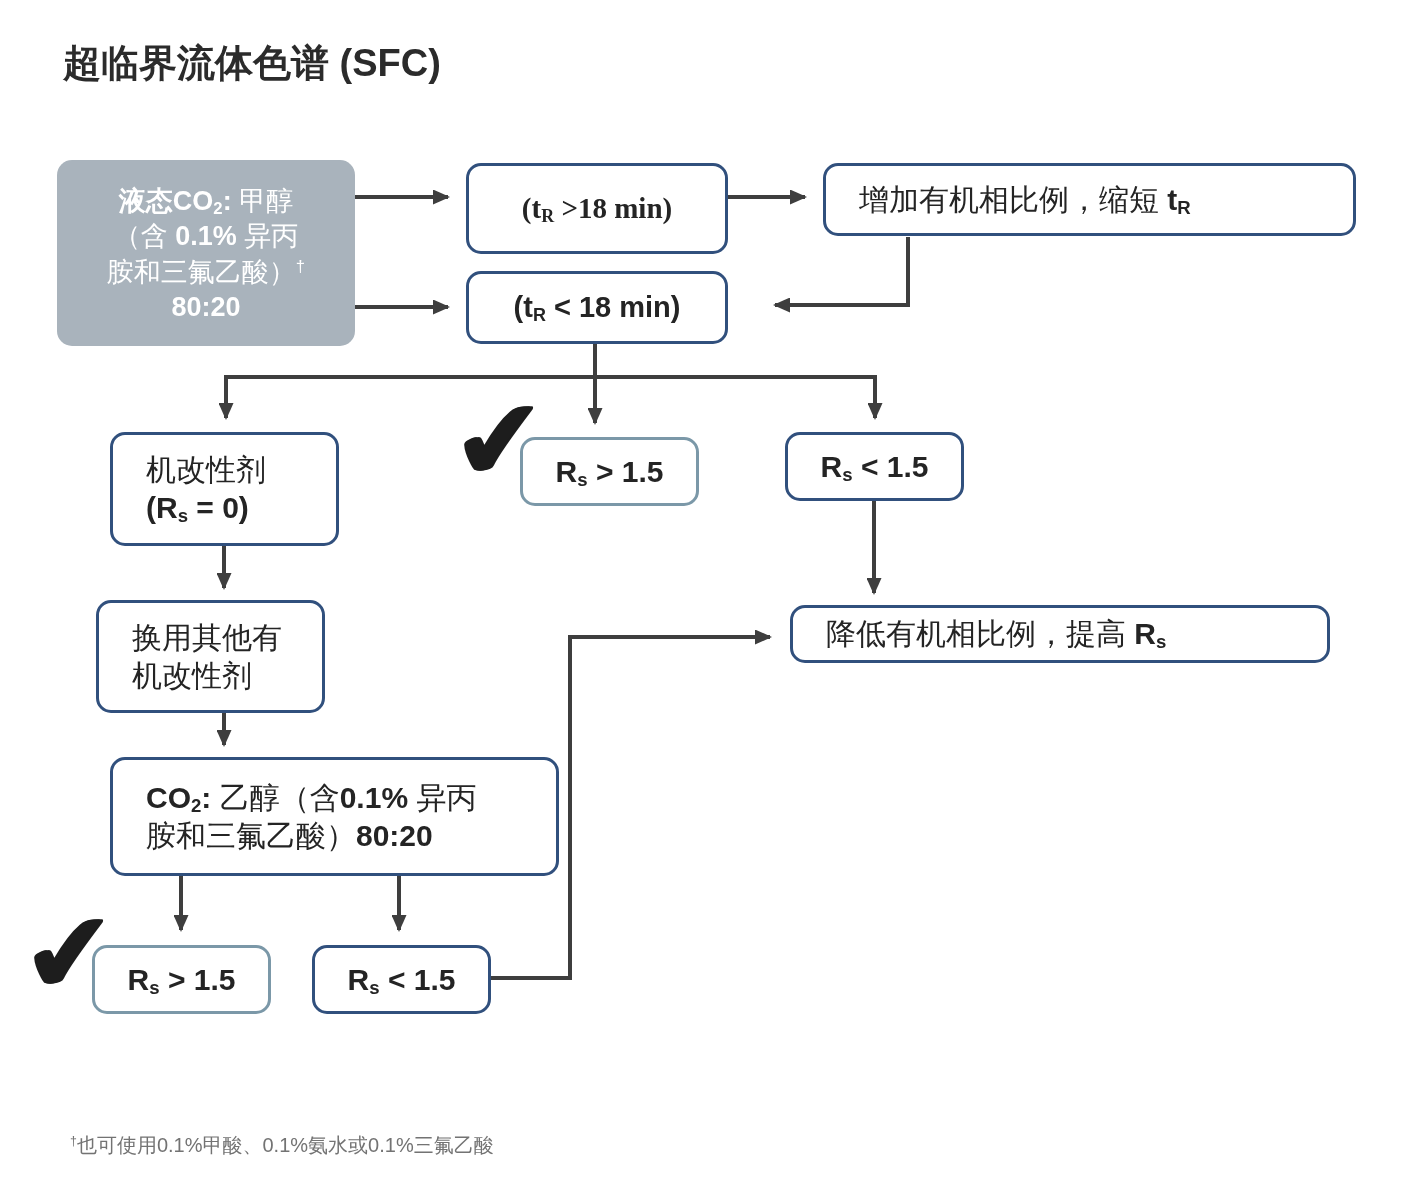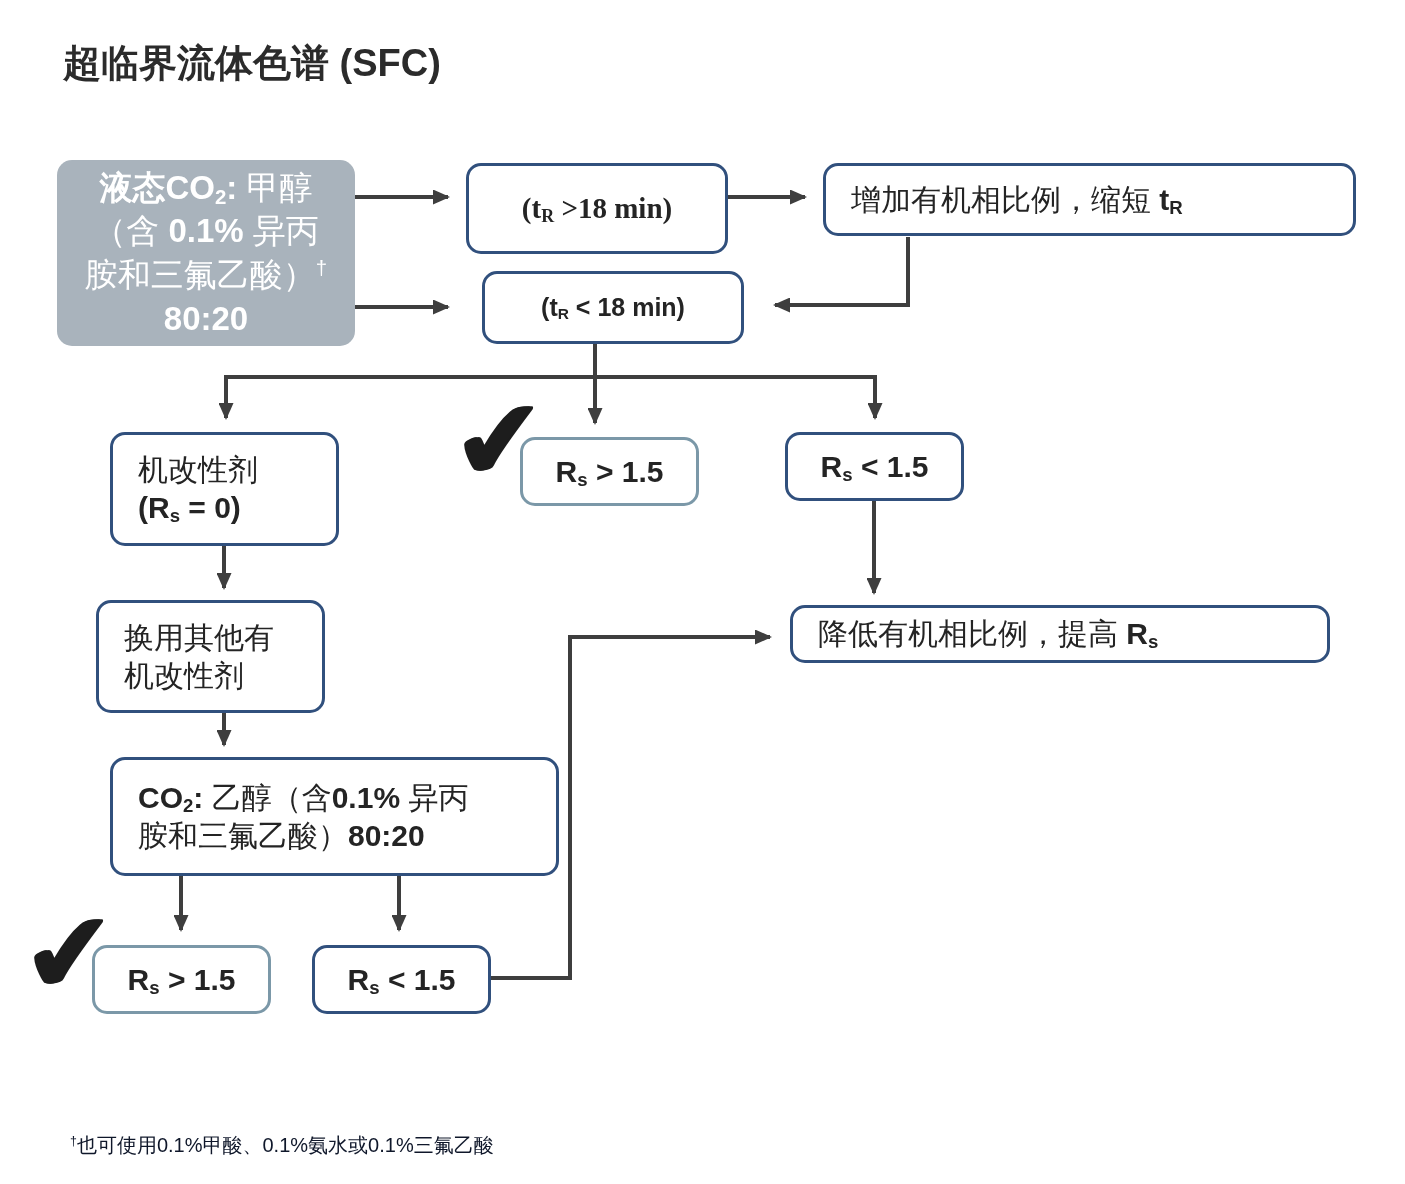--- a/index.html
+++ b/index.html
@@ -13,37 +13,37 @@
   .page-title{
     position:absolute;left:63px;top:38px;font-size:38px;font-weight:700;color:#2b2b2b;
   }
   .node{
     position:absolute;box-sizing:border-box;background:#fff;
     border:3.5px solid var(--navy,#31507d);border-radius:15px;
     display:flex;flex-direction:column;justify-content:center;
     font-size:30px;line-height:1.26;color:#242424;
   }
   .node.center{align-items:center;text-align:center;}
-  .node.left{padding-left:25px;padding-right:8px;text-align:left;}
+  .node.left{padding-left:33px;padding-right:8px;text-align:left;}
   .node.steel{border-color:var(--steel,#7b98a8);border-width:3px;align-items:center;}
   .node.start{
     background:var(--graybox,#a9b3bc);border:none;color:#fff;
-    font-size:33px;line-height:1.32;padding:20px 8px;
+    font-size:27px;line-height:1.32;padding:20px 8px;justify-content:flex-end;
   }
   sub,sup{font-size:0.62em;line-height:0;}
   sub{vertical-align:-0.22em;}
   sup{vertical-align:0.55em;}
   .bold{font-weight:700;}
   .checkmark{
     position:absolute;font-size:112px;line-height:1;font-weight:700;color:#1d1d1d;
     text-shadow:2.5px 0 0 currentColor,-1px 0 0 currentColor;
     transform:rotate(-4deg);
   }
   .footnote{
-    position:absolute;left:70px;top:1132px;font-size:20px;color:#0f172a;
+    position:absolute;left:70px;top:1132px;font-size:20px;color:#737373;
   }
 </style>
 </head>
 <body>
 
 <div id="canvas">
 
   <svg id="connectors" viewBox="0 0 1405 1184" xmlns="http://www.w3.org/2000/svg">
     <defs>
       <marker id="ah" markerUnits="userSpaceOnUse" markerWidth="17" markerHeight="15" refX="15" refY="7.5" orient="auto">
@@ -84,21 +84,21 @@
   </div>
 
   <div class="node center" style="left:466px;top:163px;width:262px;height:91px;font-size:29px;font-family:Liberation Serif, serif;">
     <div><span class="bold">(t</span><sub class="bold">R</sub><span class="bold"> &gt;18 min)</span></div>
   </div>
 
   <div class="node left" style="left:823px;top:163px;width:533px;height:73px;">
     <div><span>增加有机相比例，缩短 </span><span class="bold">t</span><sub class="bold">R</sub></div>
   </div>
 
-  <div class="node center" style="left:466px;top:271px;width:262px;height:73px;font-size:25px;margin-left:16px;">
+  <div class="node center" style="left:466px;top:271px;width:262px;height:73px;font-size:29px;">
     <div><span class="bold">(t</span><sub class="bold">R</sub><span class="bold"> &lt; 18 min)</span></div>
   </div>
 
   <div class="node left" style="left:110px;top:432px;width:229px;height:114px;">
     <div><span>机改性剂</span><br><span class="bold">(R</span><sub class="bold">s</sub><span class="bold"> = 0)</span></div>
   </div>
 
   <div class="node center steel" style="left:520px;top:437px;width:179px;height:69px;">
     <div><span class="bold">R</span><sub class="bold">s</sub><span class="bold"> &gt; 1.5</span></div>
   </div>

